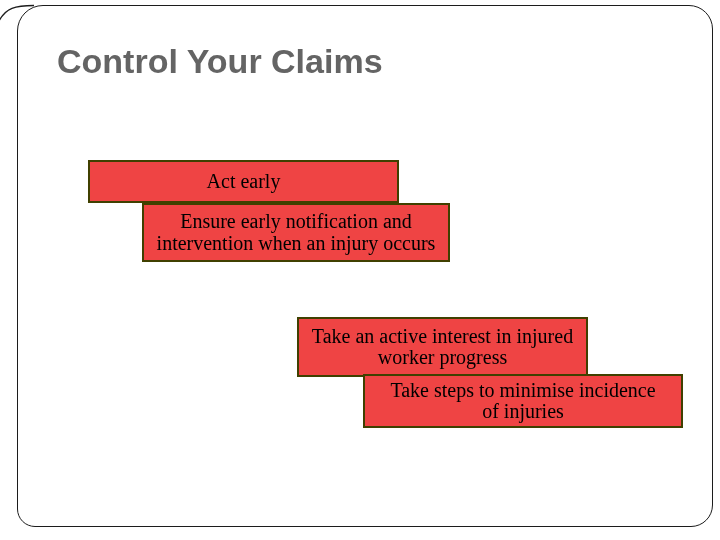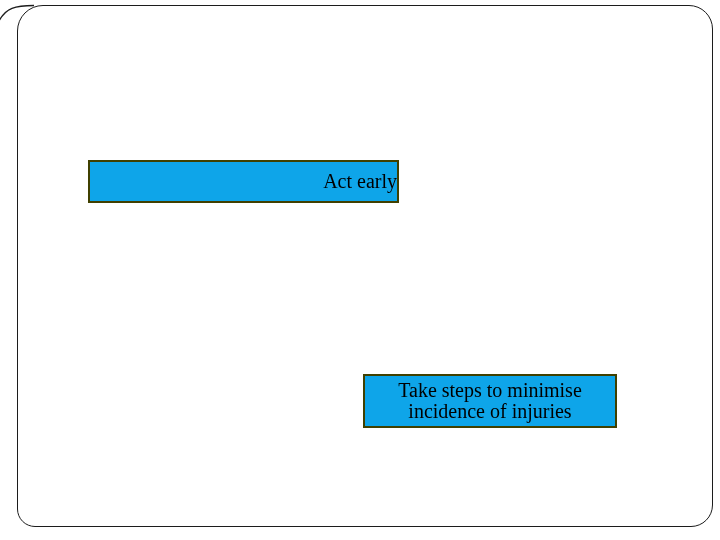--- a/index.html
+++ b/index.html
@@ -44,61 +44,68 @@
     color: #646464;
     font-weight: bold;
     font-size: 34px;
     line-height: 35px;
     letter-spacing: 0px;
   }
   
   .step-box {
     position: absolute;
     box-sizing: border-box;
-    background: #0ea5e9;
+    background: #ef4444;
     border: 2px solid #404000;
     display: flex;
     align-items: center;
-    justify-content: flex-end;
+    justify-content: center;
     text-align: center;
     font-family: "Liberation Serif", serif;
     font-size: 20px;
     line-height: 21.5px;
     color: #000000;
   }
   .step-box .box-text {
     display: block;
   }
   #box-1 { left: 88px;  top: 160px; width: 311px; height: 43px; z-index: 1; }
   #box-2 { left: 142px; top: 203px; width: 308px; height: 59px; z-index: 2; }
   #box-3 { left: 215px; top: 262px; width: 295px; height: 48px; z-index: 3; }
   #box-4 { left: 297px; top: 317px; width: 291px; height: 60px; z-index: 4; }
-  #box-5 { left: 363px; top: 374px; width: 254px; height: 54px; z-index: 5; }
+  #box-5 { left: 363px; top: 374px; width: 320px; height: 54px; z-index: 5; }
   #box-2 .box-text { max-width: 294px; }
   #box-4 .box-text { max-width: 280px; }
   #box-5 .box-text { max-width: 280px; }
 </style>
 </head>
 <body>
 
 <div id="stage">
 
   <div id="frame"></div>
 
   <svg id="corner-ornament" viewBox="0 0 44 30" xmlns="http://www.w3.org/2000/svg">
     <path d="M -1 21 C 6 8, 15 5.5, 34 5.5" fill="none" stroke="#1c1c1c" stroke-width="1.3"></path>
   </svg>
 
   <div id="title">
+    <div>Control Your Claims</div>
   </div>
 
   <div id="box-1" class="step-box">
     <span class="box-text">Act early</span>
   </div>
 
+  <div id="box-2" class="step-box">
+    <span class="box-text">Ensure early notification and intervention when an injury occurs</span>
+  </div>
 
 
+  <div id="box-4" class="step-box">
+    <span class="box-text">Take an active interest in injured worker progress</span>
+  </div>
 
   <div id="box-5" class="step-box">
     <span class="box-text">Take steps to minimise incidence of injuries</span>
   </div>
 
 </div>
 
 </body></html>

